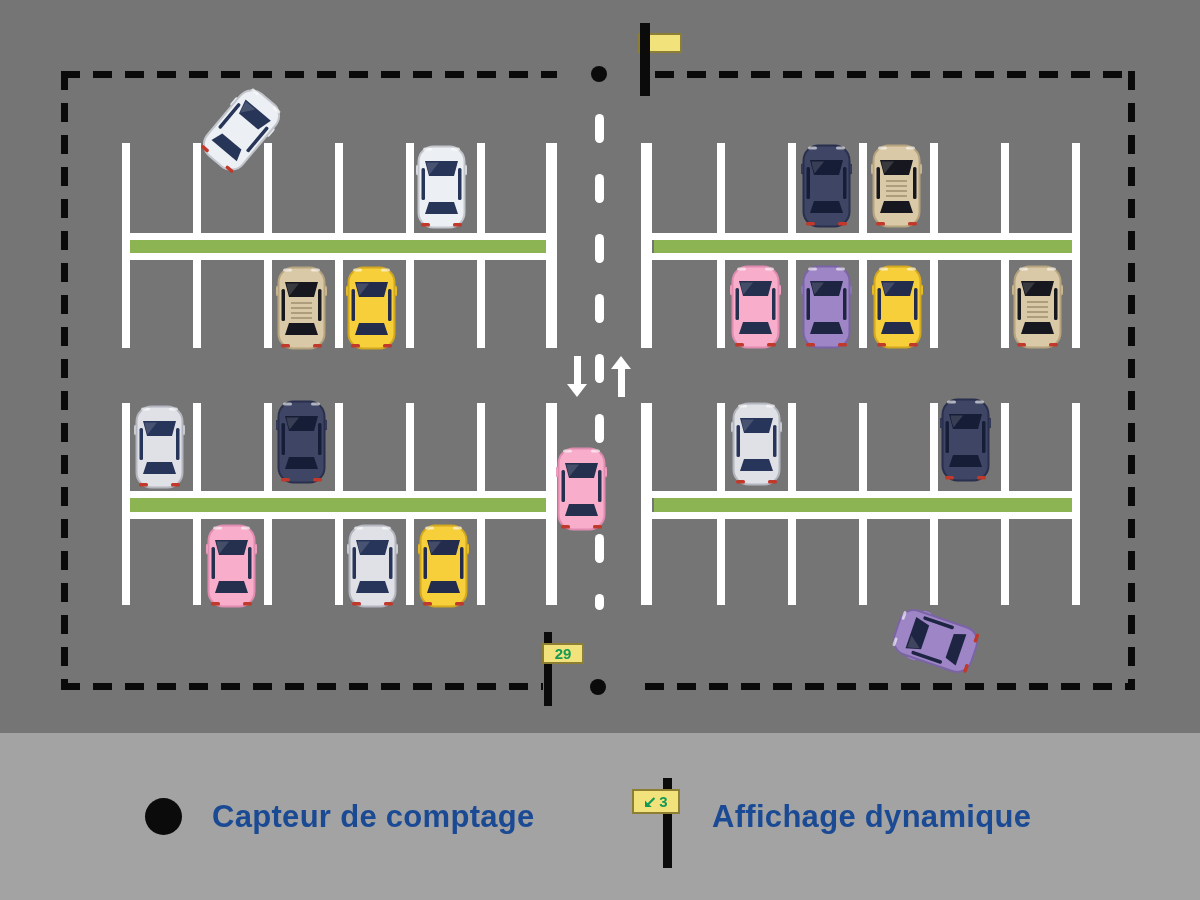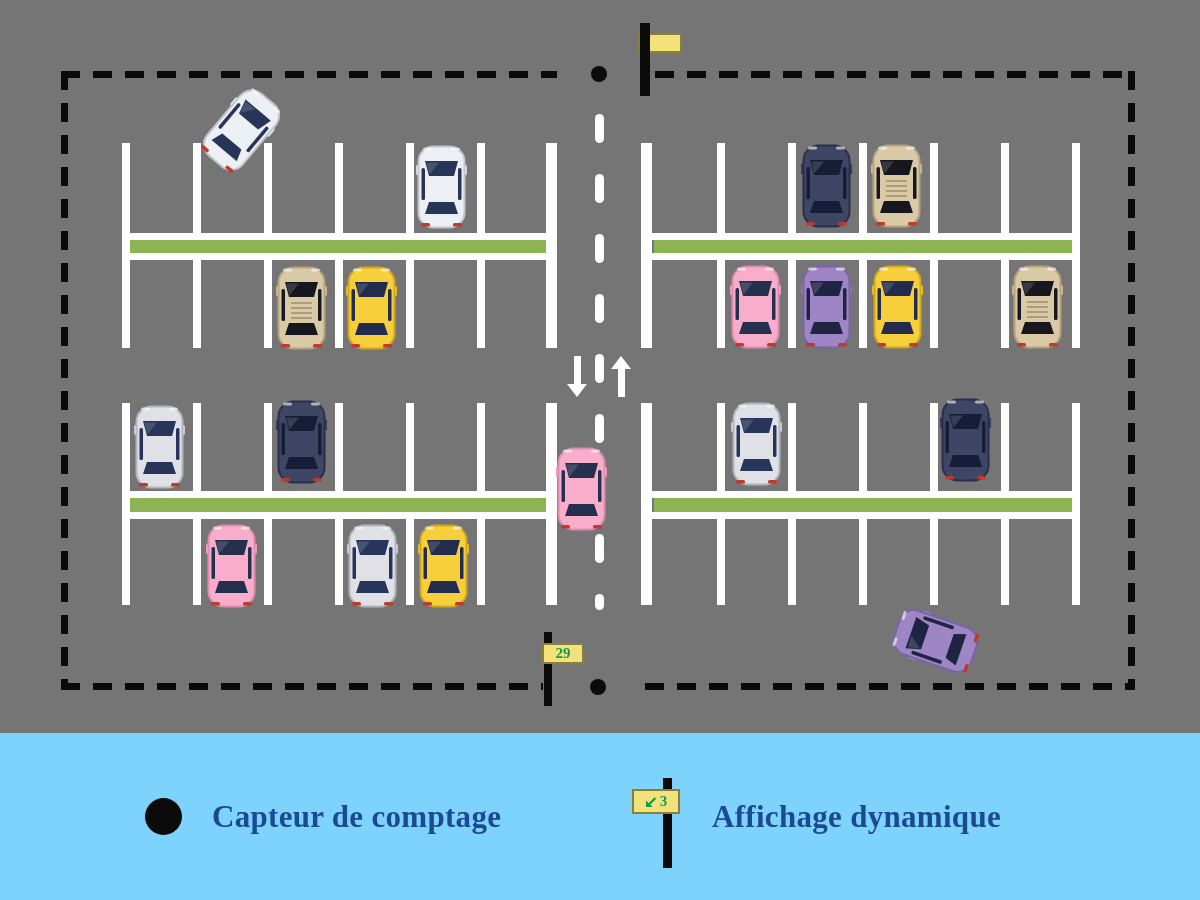--- a/index.html
+++ b/index.html
@@ -1,17 +1,17 @@
 <!DOCTYPE html>
 <html><head>
 <meta charset="utf-8">
 <style>
   html,body{margin:0;padding:0}
-  .canvas{position:relative;width:1200px;height:900px;background:#7dd3fc;overflow:hidden;
-          font-family:Liberation Serif, serif}
+  .canvas{position:relative;width:1200px;height:900px;background:#a3a3a3;overflow:hidden;
+          font-family:Liberation Sans, sans-serif}
   #lot{position:absolute;left:0;top:0;width:1200px;height:733px;background:#757575}
   #lot div{position:absolute}
   .legend-dot{position:absolute;left:145px;top:798px;width:37px;height:37px;border-radius:50%;background:#0b0b0b}
   .legend-label{position:absolute;top:799px;font-weight:bold;font-size:31px;color:#1b4a94;
                 letter-spacing:.3px;white-space:nowrap;line-height:36px}
   #lbl1{left:212px}
   #lbl2{left:712px}
   .legend-sign-post{position:absolute;left:663px;top:778px;width:9px;height:90px;background:#0b0b0b}
   .legend-sign-plate{position:absolute;left:632px;top:789px;width:48px;height:25px;background:#f2e27c;
                      border:2px solid #8c7e33;box-sizing:border-box;display:flex;align-items:center;

